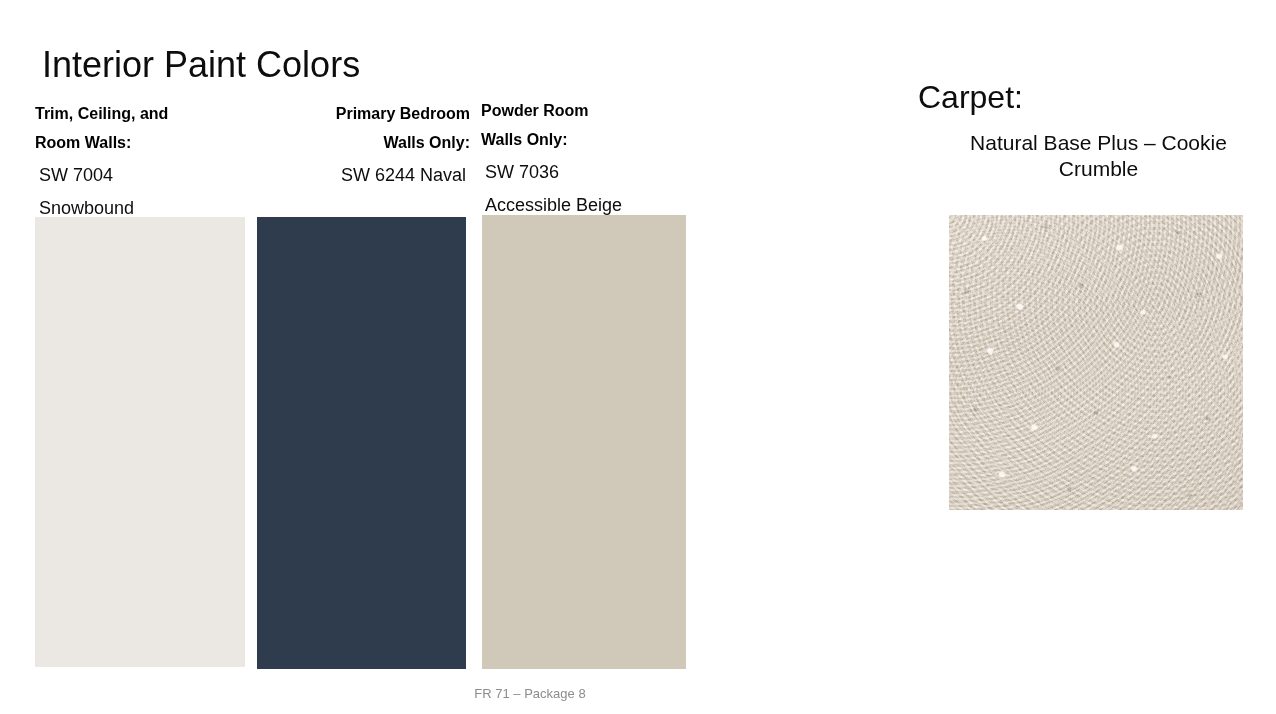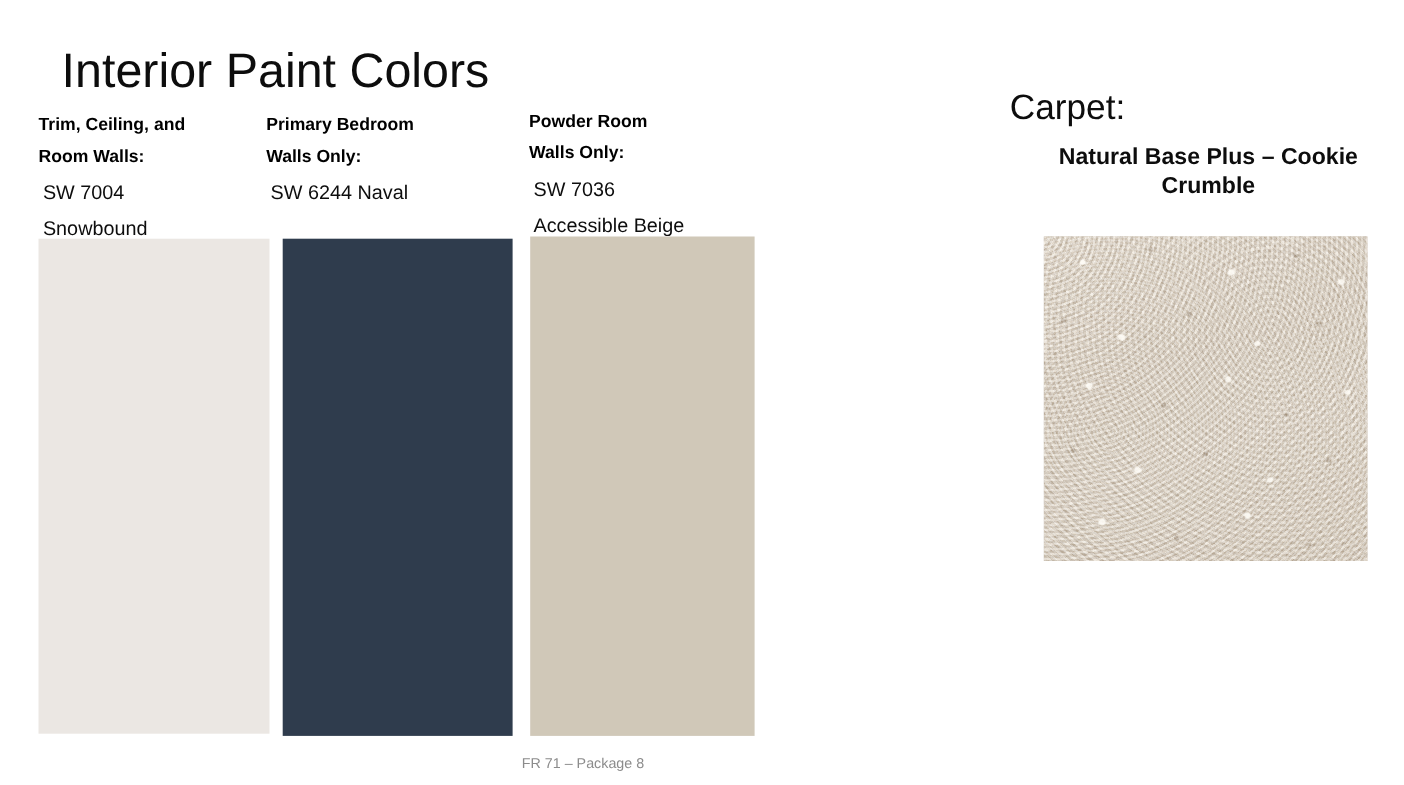--- a/index.html
+++ b/index.html
@@ -20,44 +20,44 @@
 
   .slide {
     position: absolute;
     inset: 0;
     background: #ffffff;
   }
 
   
   .slide-title {
     position: absolute;
-    left: 56px;
+    left: 42px;
     top: 41px;
-    font-size: 44px;
+    font-size: 36px;
     font-weight: 400;
     line-height: 48px;
     letter-spacing: 0px;
     color: #0d0d0d;
     white-space: nowrap;
   }
 
   
   .paint-columns {
     position: absolute;
     left: 0;
     top: 0;
     width: 720px;
     height: 714px;
   }
   .paint-col {
     position: absolute;
     top: 100px;
   }
   .paint-col.col-1 { left: 35px;  width: 214px; }
-  .paint-col.col-2 { left: 242px; width: 212px; }
+  .paint-col.col-2 { left: 258px; width: 212px; text-align: right; }
   .paint-col.col-3 { left: 481px; width: 210px; top: 97px; }
 
   .paint-label {
     font-size: 16px;
     font-weight: 700;
     line-height: 28.5px;
     color: #000000;
     margin: 0;
   }
   .paint-code {
@@ -110,21 +110,21 @@
     line-height: 42px;
     color: #0d0d0d;
   }
   .carpet-caption {
     position: absolute;
     left: 18px;
     top: 54px;
     width: 325px;
     text-align: center;
     font-size: 21px;
-    font-weight: 700;
+    font-weight: 400;
     line-height: 26px;
     color: #0d0d0d;
   }
 
   .carpet-swatch {
     position: absolute;
     left: 31px;   
     top: 139px;   
     width: 294px;
     height: 295px;

